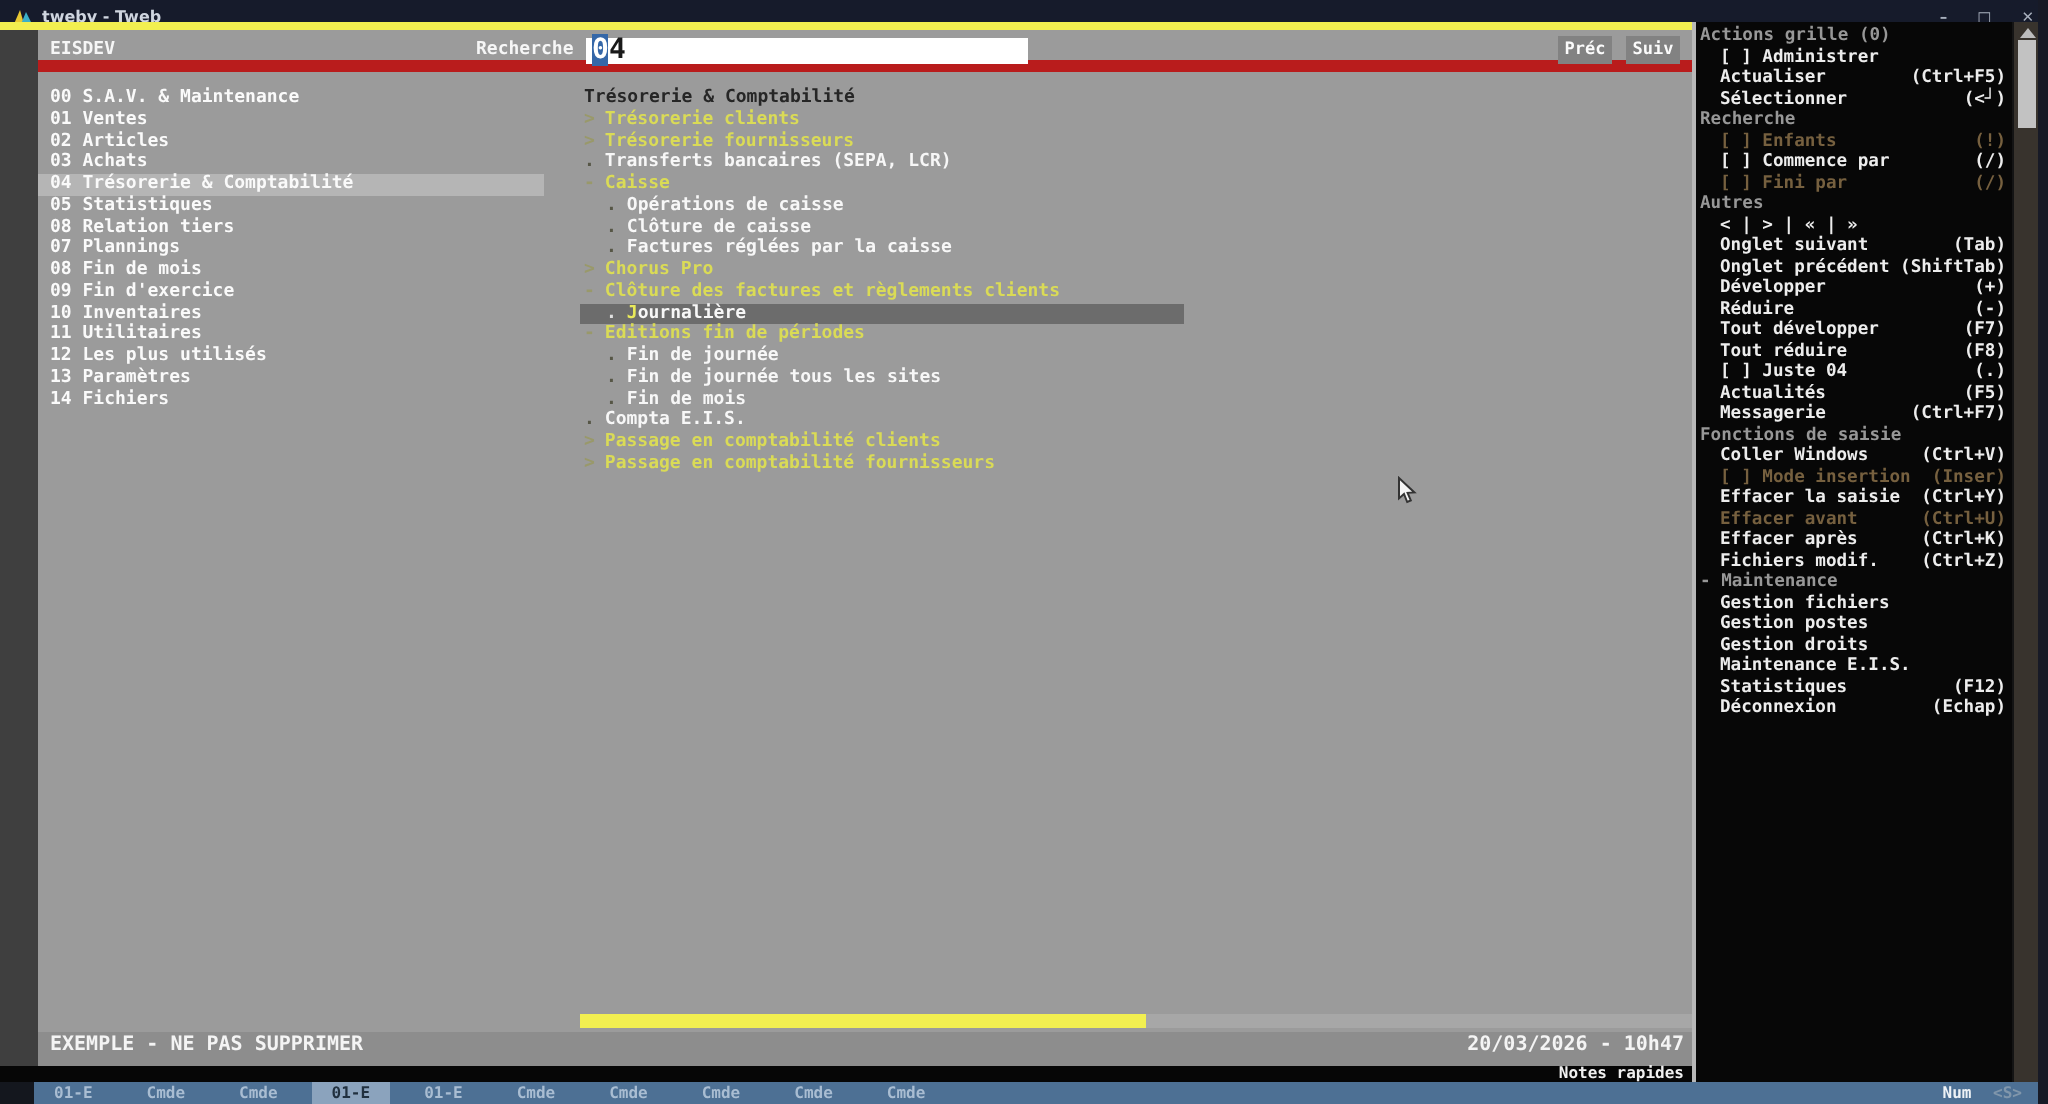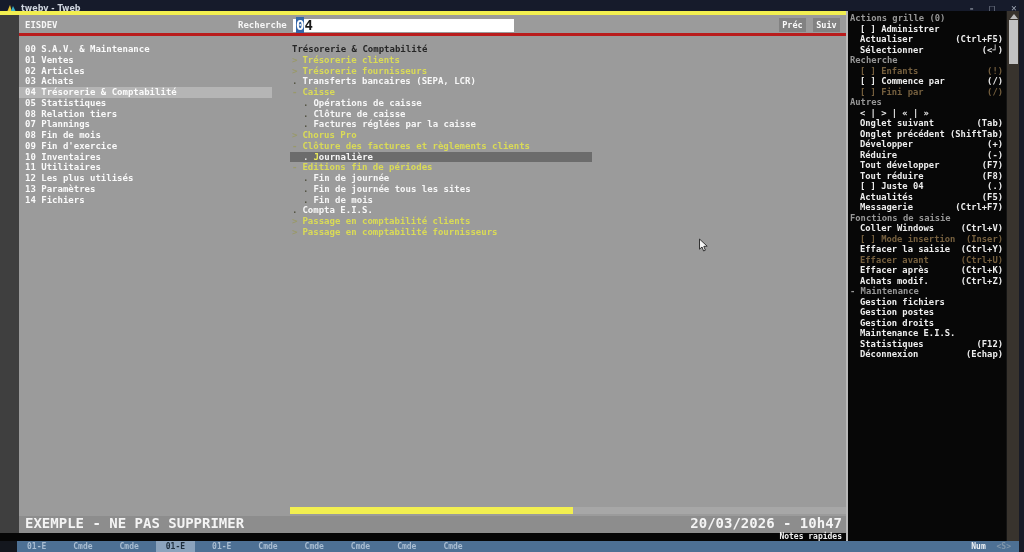--- a/index.html
+++ b/index.html
@@ -15,21 +15,21 @@
   #titlebar .win-controls{margin-left:auto;display:flex;gap:15px;color:#a8b0bd;font-size:7.5px;line-height:11px}
   #titlebar .win-controls span{cursor:default}
 
   #yellowline{left:0;top:11px;width:846px;height:4px;background:#f2ef50}
 
   
   #main{left:0;top:15px;width:846px;height:518px;background:#9b9b9b}
   #gutter{left:0;top:0;width:19px;height:518px;background:#3f3f3f}
 
   
-  #topbar{left:19px;top:0;width:827px;height:21px;border-bottom:3px solid #b91c1c;font-size:9px;color:#f6f6f6}
+  #topbar{left:19px;top:0;width:827px;height:21px;border-bottom:6px solid #b91c1c;font-size:9px;color:#f6f6f6}
   #eisdev{left:6px;top:5px}
   #searchlabel{left:219px;top:5px}
   #searchinput{left:274px;top:4px;width:221px;height:13px;background:#fff;color:#1a1a1a;
     line-height:13px;padding-left:3px;font-size:14px}
   #searchinput .selch{background:#3567a8;color:#fff}
   .tbtn{width:27px;height:14px;top:3px;background:#828282;color:#fbfbfb;font-size:8.5px;
     line-height:14px;text-align:center}
   #precbtn{left:760px}
   #suivbtn{left:794px}
 
@@ -52,21 +52,21 @@
   .mi.sel{background:#6c6c6c;width:302px}
   .mi.sel .pfx{color:#e0e0e0}
   .mi .accel{color:#e9e95a}
 
   
   #hscroll{left:290px;top:492px;width:556px;height:7px;background:#a7a7a7}
   #hthumb{width:283px;height:7px;background:#f2ef50}
 
   
   #statusbar{left:19px;top:501px;width:827px;height:17px;background:#8d8d8d;display:flex;
-    align-items:center;justify-content:space-between;padding:0 4px 4px 6px;font-size:14px;color:#f4f4f4}
+    align-items:center;justify-content:space-between;padding:0 4px 4px 6px;font-size:10px;color:#f4f4f4}
 
   
   #notesrow{left:0;top:533px;width:846px;height:8px;background:#060606;display:flex;
     justify-content:flex-end;padding-right:4px;font-size:8px;line-height:8px;color:#f0f0f0}
 
   
   #rightpanel{left:846px;top:11px;width:160px;height:530px;background:#070707;
     border-left:2px solid #b8b8b8;padding:2px 3px 0 2px;font-size:8.8px}
   .al{display:flex;justify-content:space-between;height:10.5px;line-height:10.5px;white-space:pre}
   .al.header{color:#979797}
@@ -199,21 +199,21 @@
         <div class="al item"><span class="al-l">Tout réduire</span><span class="al-s">(F8)</span></div>
         <div class="al item"><span class="al-l">[ ] Juste 04</span><span class="al-s">(.)</span></div>
         <div class="al item"><span class="al-l">Actualités</span><span class="al-s">(F5)</span></div>
         <div class="al item"><span class="al-l">Messagerie</span><span class="al-s">(Ctrl+F7)</span></div>
         <div class="al header"><span class="al-l">Fonctions de saisie</span></div>
         <div class="al item"><span class="al-l">Coller Windows</span><span class="al-s">(Ctrl+V)</span></div>
         <div class="al disabled"><span class="al-l">[ ] Mode insertion</span><span class="al-s">(Inser)</span></div>
         <div class="al item"><span class="al-l">Effacer la saisie</span><span class="al-s">(Ctrl+Y)</span></div>
         <div class="al disabled"><span class="al-l">Effacer avant</span><span class="al-s">(Ctrl+U)</span></div>
         <div class="al item"><span class="al-l">Effacer après</span><span class="al-s">(Ctrl+K)</span></div>
-        <div class="al item"><span class="al-l">Achats modif.</span><span class="al-s">(Ctrl+Z)</span></div>
+        <div class="al item"><span class="al-l">Fichiers modif.</span><span class="al-s">(Ctrl+Z)</span></div>
         <div class="al header"><span class="al-l">- Maintenance</span></div>
         <div class="al item"><span class="al-l">Gestion fichiers</span></div>
         <div class="al item"><span class="al-l">Gestion postes</span></div>
         <div class="al item"><span class="al-l">Gestion droits</span></div>
         <div class="al item"><span class="al-l">Maintenance E.I.S.</span></div>
         <div class="al item"><span class="al-l">Statistiques</span><span class="al-s">(F12)</span></div>
         <div class="al item"><span class="al-l">Déconnexion</span><span class="al-s">(Echap)</span></div>
       </div>
   </div>
 

